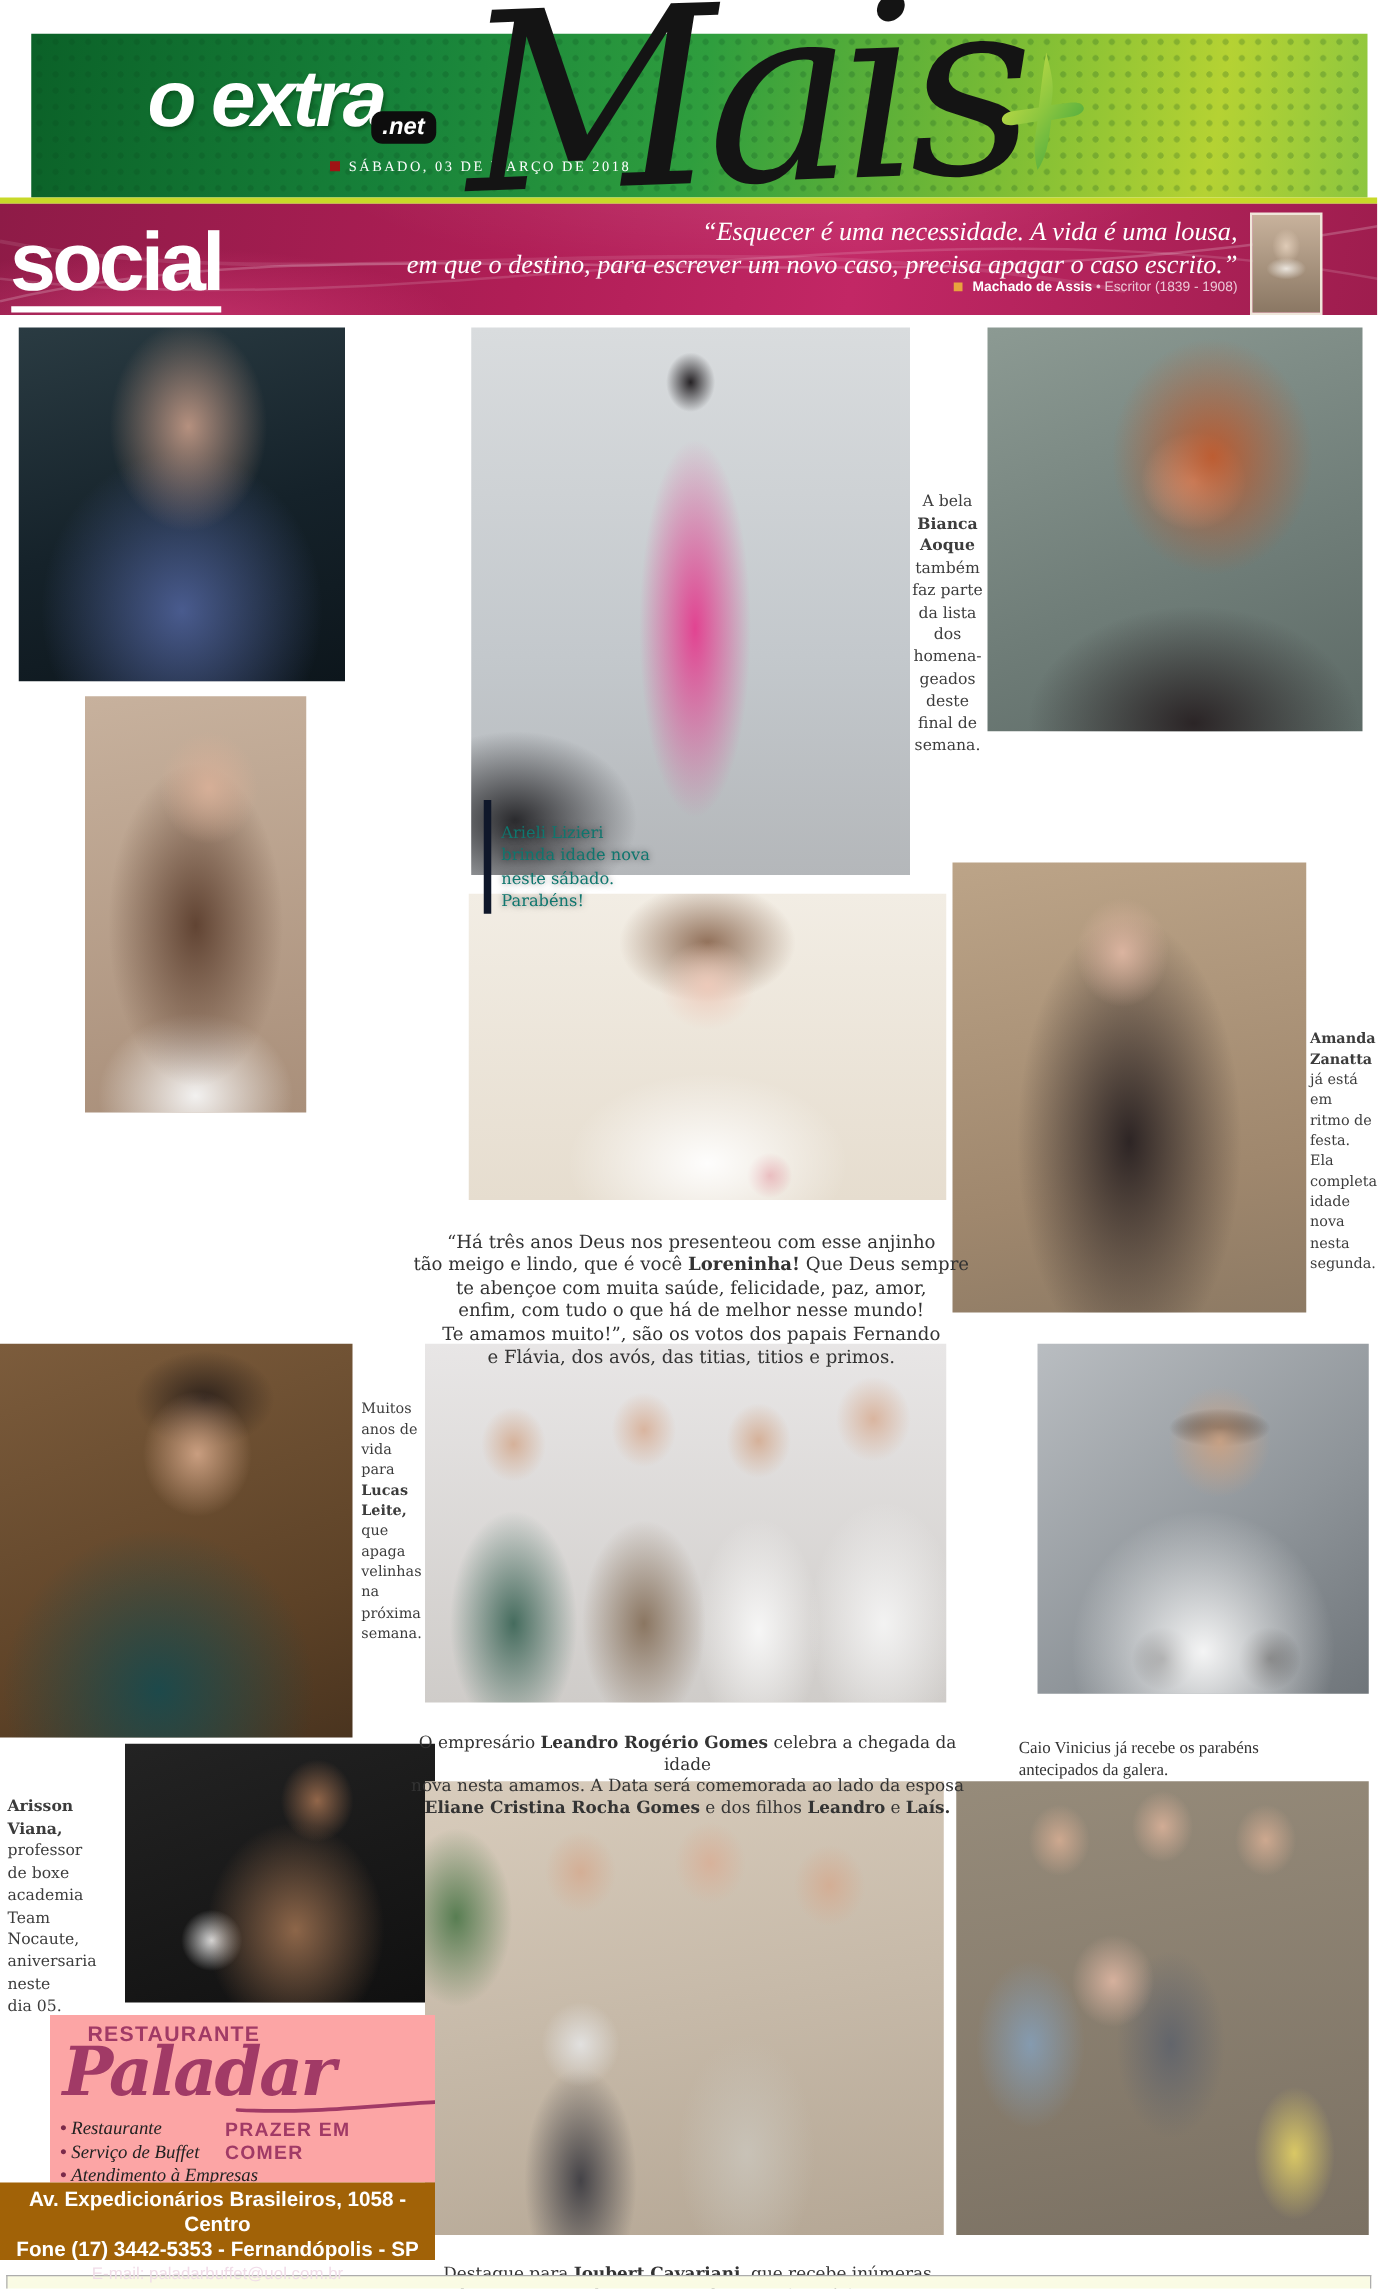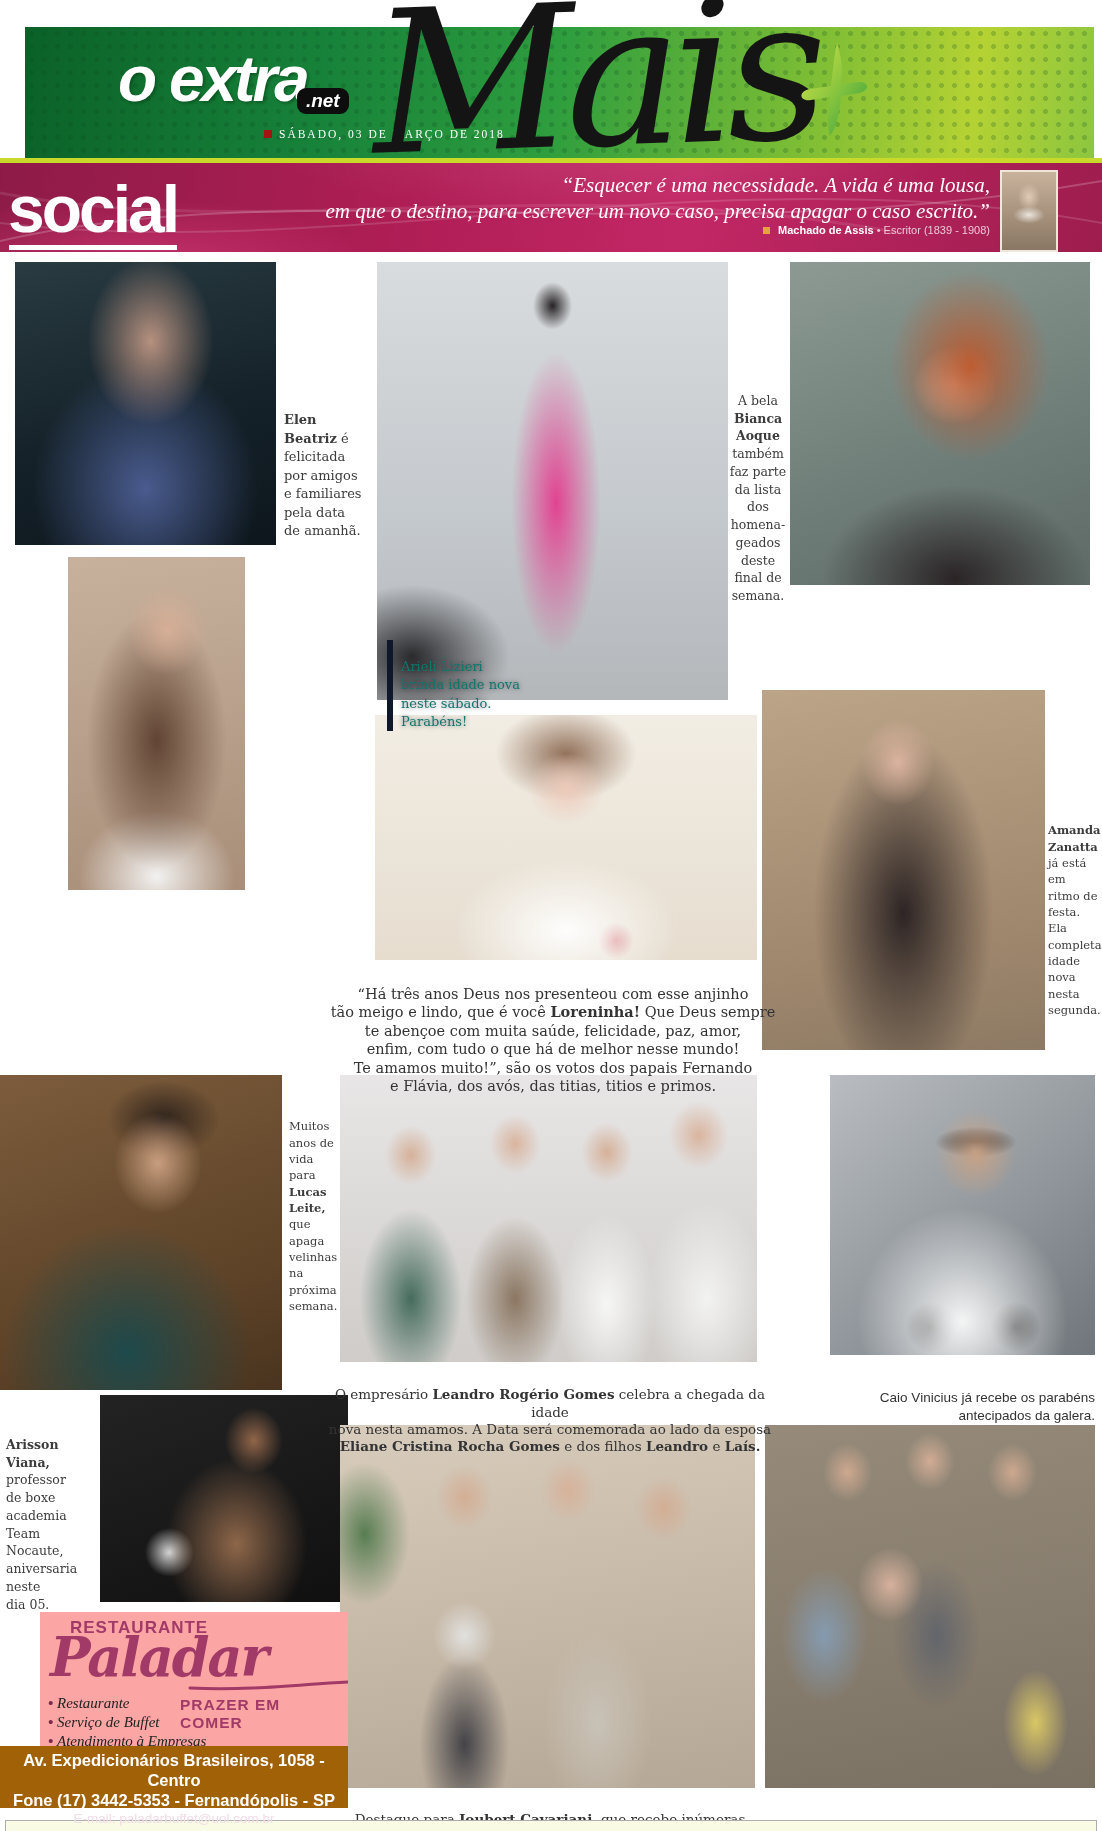--- a/index.html
+++ b/index.html
@@ -147,22 +147,22 @@
   .cap-amanda{left:1048px;top:806px;width:54px;font-size:11.5px;}
   .cap-lucas{left:289px;top:1102px;width:52px;font-size:11.5px;}
   .cap-arisson{left:6px;top:1418px;width:88px;font-size:12.5px;text-align:left;}
   .cap-arieli{position:absolute;left:387px;top:640px;z-index:2;color:#0f766e;
       font-family:"DejaVu Serif",serif;font-size:13px;line-height:1.4;white-space:pre-line;
       border-left:6px solid #0f172a;padding-left:8px;text-shadow:0 0 5px rgba(0,0,0,.5);}
   .para{position:absolute;font-family:"DejaVu Serif",serif;color:#333;text-align:center;
         white-space:pre-line;line-height:1.28;}
   .para-lorena{left:330px;top:966px;width:446px;font-size:14.5px;}
   .para-leandro{left:315px;top:1369px;width:470px;font-size:13.5px;}
-  .cap-caio{left:815px;top:1371px;width:280px;font-size:13.5px;text-align:right;
-        position:absolute;font-family:Liberation Sans, sans-serif;color:#333;white-space:pre-line;line-height:1.35;}
+  .cap-caio{left:815px;top:1371px;width:280px;font-size:13.5px;text-align:left;
+        position:absolute;font-family:Liberation Serif, serif;color:#333;white-space:pre-line;line-height:1.35;}
   .para-joubert{left:335px;top:1794px;width:430px;font-size:13.5px;}
 
   
   .ad{position:absolute;left:0;top:1612px;width:348px;z-index:3;}
   .ad-top{position:relative;background:#fca5a5;height:134px;overflow:hidden;margin-left:40px;}
   .ad-restaurante{position:absolute;left:30px;top:6px;color:#a13a66;font-weight:bold;
       font-size:17px;letter-spacing:1px;}
   .ad-script{position:absolute;left:10px;top:18px;font-family:"DejaVu Serif",serif;
       font-style:italic;font-weight:bold;font-size:54px;color:#a13a66;letter-spacing:-2px;line-height:1;}
   .ad-flourish{position:absolute;left:0;top:62px;}
@@ -232,29 +232,20 @@
   <div class="photo ph-ananda"></div>
   <div class="photo ph-lorena"></div>
   <div class="photo ph-amanda"></div>
   <div class="photo ph-lucas"></div>
   <div class="photo ph-leandro"></div>
   <div class="photo ph-caio"></div>
   <div class="photo ph-arisson"></div>
   <div class="photo ph-joubert"></div>
   <div class="photo ph-family2"></div>
 
-  <div class="cap cap-elen">
-    <span class="b">Elen
-Beatriz</span><span> é
-felicitada
-por amigos
-e familiares
-pela data
-de amanhã.</span>
-  </div>
   <div class="cap-arieli">
     <span class="b">Arieli Lizieri</span><span>
 brinda idade nova
 neste sábado.
 Parabéns!</span>
   </div>
   <div class="cap cap-bianca">
     <span>A bela
 </span><span class="b">Bianca
 Aoque</span><span>

